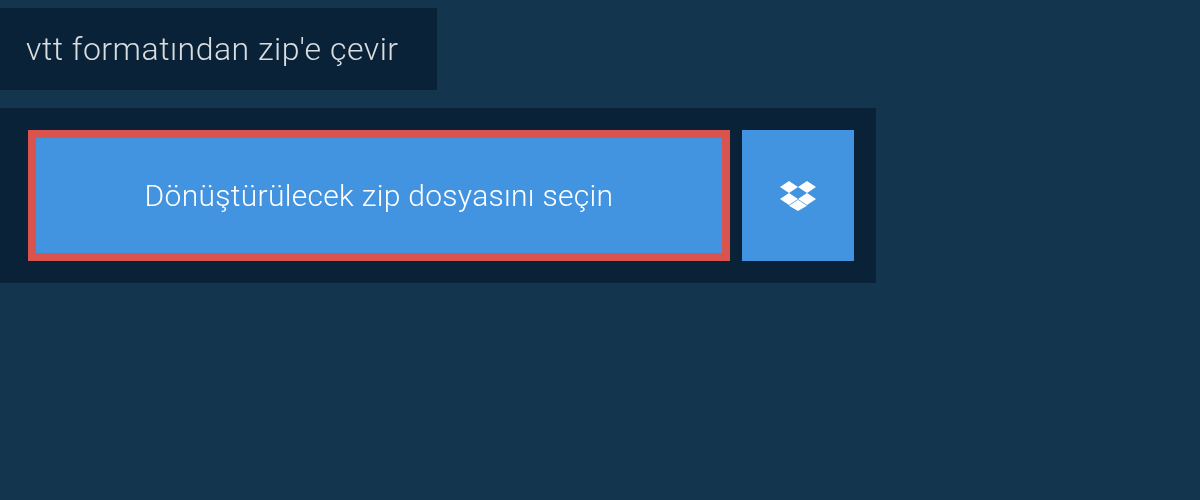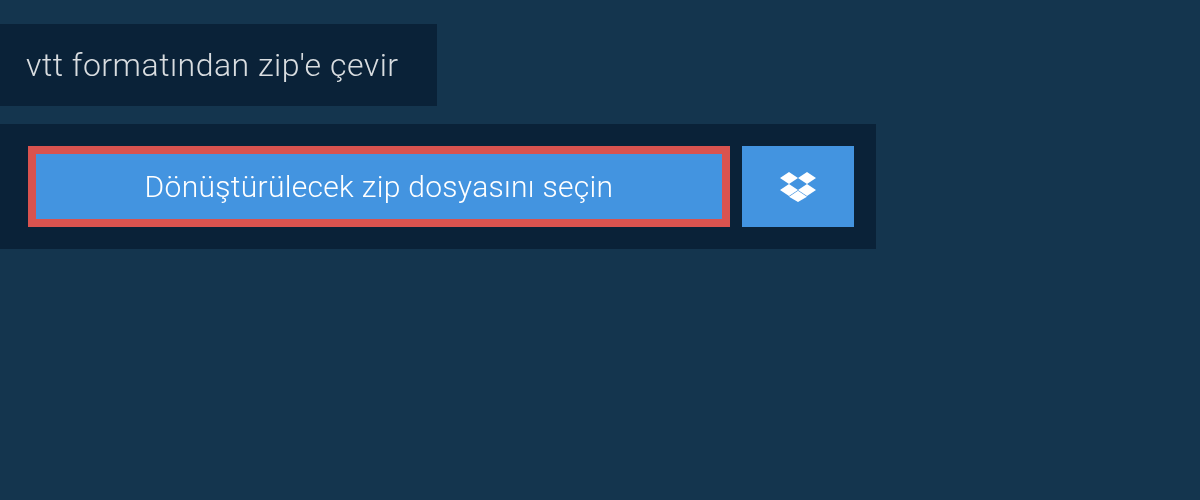--- a/index.html
+++ b/index.html
@@ -11,21 +11,21 @@
       width: 1200px;
       height: 500px;
       background-color: #14354e;
       font-family: -apple-system, BlinkMacSystemFont, "Segoe UI", Roboto, Helvetica, Arial, sans-serif;
       overflow: hidden;
     }
     .header-tab {
       background-color: #0a2238;
       display: inline-block;
       padding: 22px 38px 22px 26px;
-      margin-top: 24px;
+      margin-top: 8px;
       margin-left: 0;
     }
     .header-tab-text {
       color: #d9dde0;
       font-size: 32px;
       font-weight: 300;
       letter-spacing: 0.5px;
     }
     .upload-panel {
       background-color: #0a2238;
@@ -36,21 +36,21 @@
       gap: 12px;
       width: 876px;
     }
     .select-file-button {
       background-color: #4394e0;
       border: 8px solid #d9534f;
       flex: 1;
       display: flex;
       align-items: center;
       justify-content: center;
-      padding: 15px 20px;
+      padding: 40px 20px;
       cursor: pointer;
     }
     .select-file-button-text {
       color: #ffffff;
       font-size: 30px;
       font-weight: 300;
       text-align: center;
       letter-spacing: 0.3px;
     }
     .dropbox-button {

